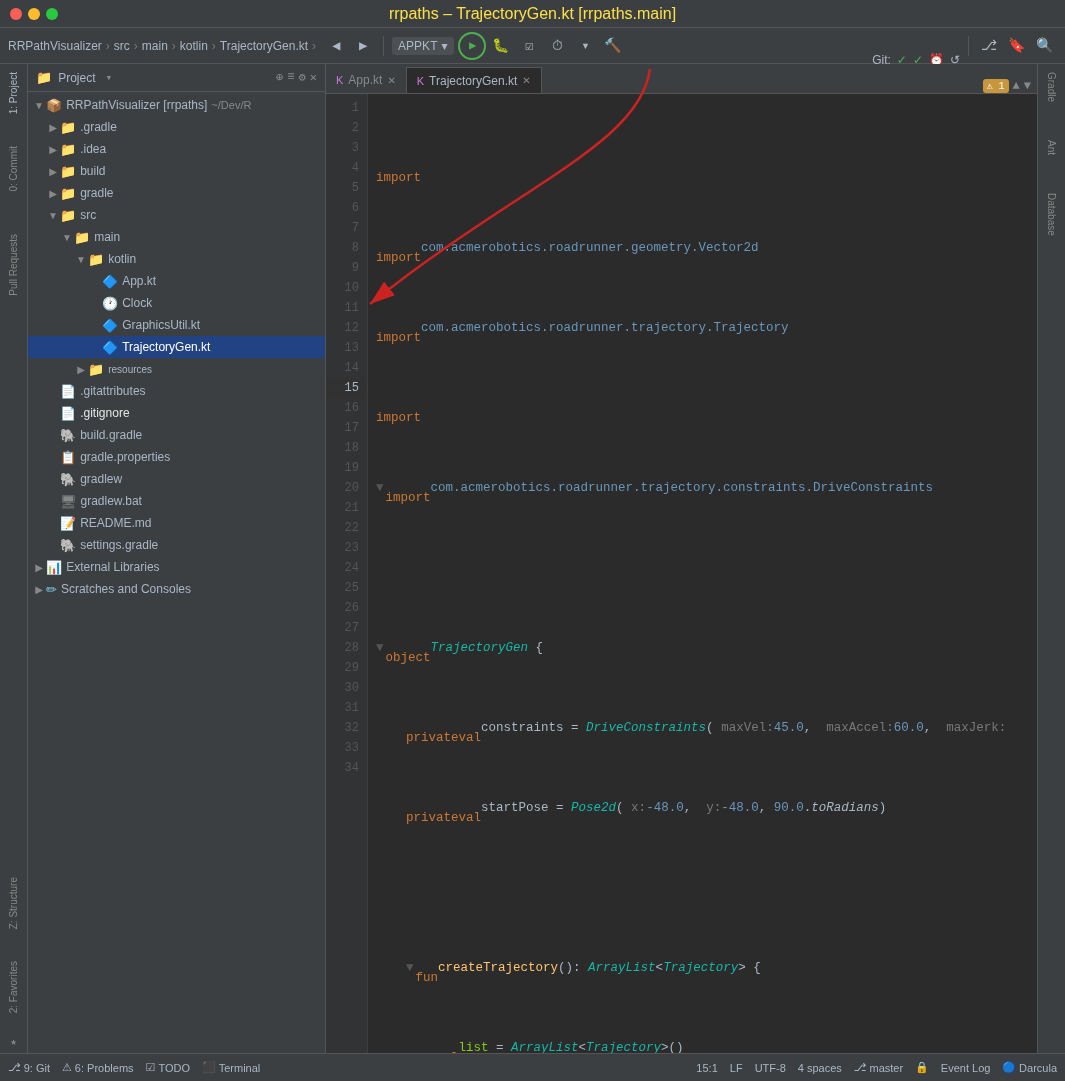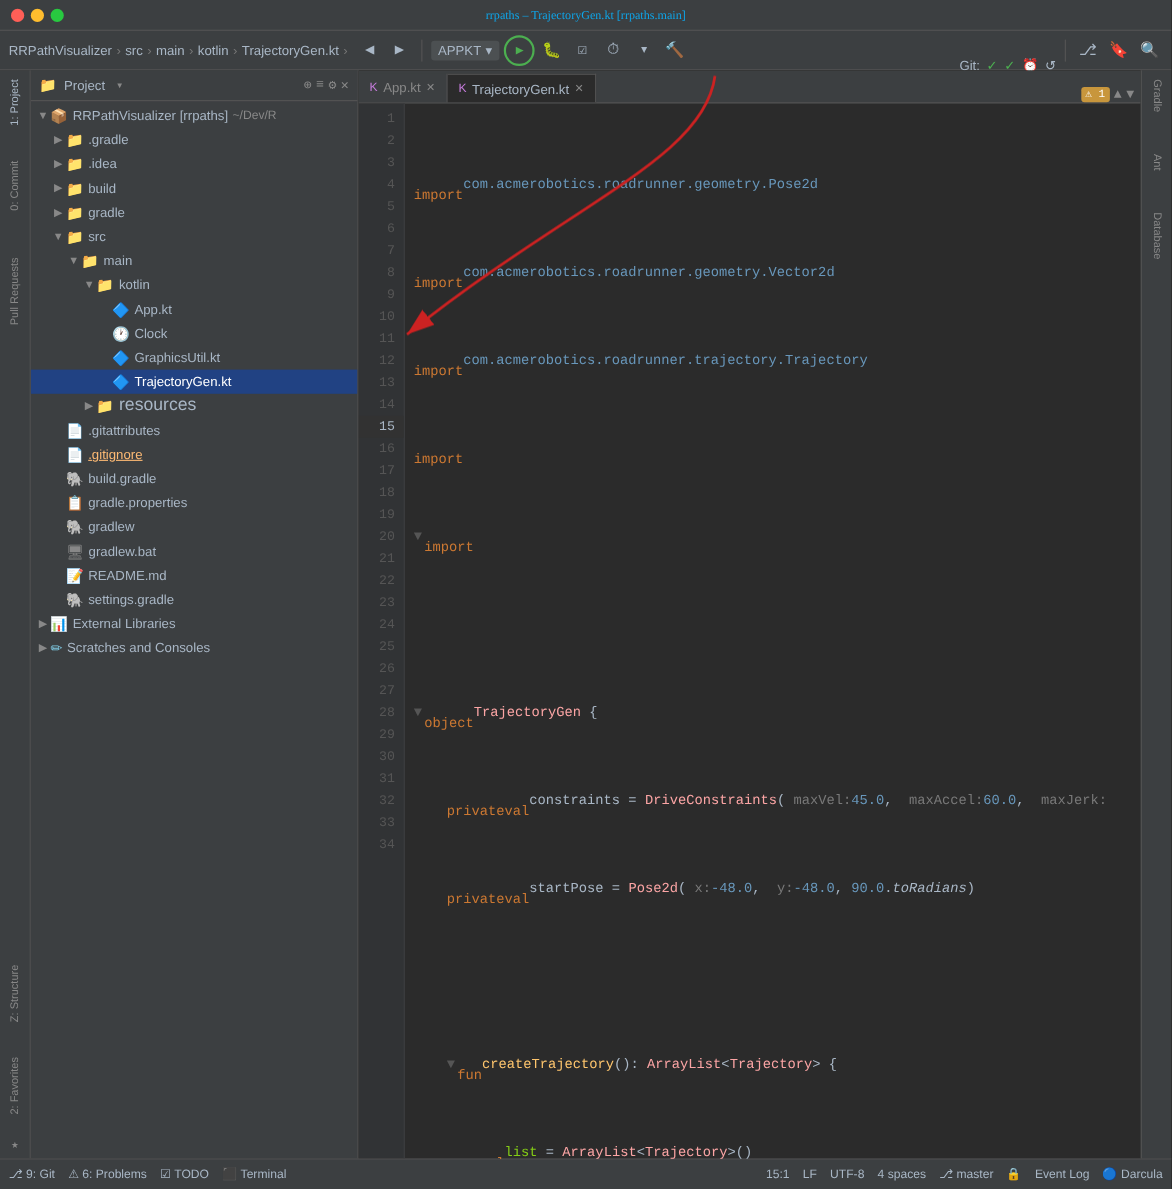--- a/index.html
+++ b/index.html
@@ -33,23 +33,23 @@
     .win-btn {
       width: 12px;
       height: 12px;
       border-radius: 50%;
       display: inline-block;
     }
     .win-btn.close { background: #ff5f57; }
     .win-btn.min { background: #ffbd2e; }
     .win-btn.max { background: #28c940; }
     #title-text {
-      color: #0ea5e9;
-      font-size: 11px;
-      font-family: Liberation Serif, serif;
+      color: #fde047;
+      font-size: 16px;
+      font-family: Liberation Sans, sans-serif;
     }
 
     
     #toolbar {
       height: 36px;
       background: #3c3f41;
       display: flex;
       align-items: center;
       padding: 0 8px;
       border-bottom: 1px solid #555;
@@ -289,21 +289,21 @@
       height: 20px;
       display: flex;
       align-items: center;
       position: relative;
     }
 
     
     .kw { color: #cc7832; margin-top: 20px; }
     .fn { color: #ffc66d; }
     .num { color: #6897bb; }
-    .cls { color: #fca5a5; }
+    .cls { color: #14b8a6; font-style: italic; }
     .import-pkg { color: #6897bb; }
     .hint { color: #787878; }
 
     
     #statusbar {
       height: 28px;
       background: #3c3f41;
       border-top: 1px solid #555;
       display: flex;
       align-items: center;
@@ -487,33 +487,33 @@
 
       <div class="tree-item selected" style="padding-left:60px;">
         <span class="tree-arrow" style="opacity:0;">▶</span>
         <span class="tree-icon kt-icon">🔷</span>
         <span style="color:#fff;font-family:-apple-system,sans-serif;font-size:12px;">TrajectoryGen.kt</span>
       </div>
 
       <div class="tree-item" style="padding-left:46px;">
         <span class="tree-arrow">▶</span>
         <span class="tree-icon folder-icon">📁</span>
-        <span style="color:#a9b7c6;font-family:-apple-system,sans-serif;font-size:16px;">resources</span>
+        <span style="color:#a9b7c6;font-family:-apple-system,sans-serif;font-size:10px;">resources</span>
       </div>
 
       <div class="tree-item" style="padding-left:18px;">
         <span class="tree-arrow" style="opacity:0;">▶</span>
         <span class="tree-icon" style="color:#888;">📄</span>
         <span style="color:#a9b7c6;font-family:-apple-system,sans-serif;font-size:12px;">.gitattributes</span>
       </div>
 
       <div class="tree-item" style="padding-left:18px;">
         <span class="tree-arrow" style="opacity:0;">▶</span>
         <span class="tree-icon" style="color:#888;">📄</span>
-        <span style="color:#fdba74;font-family:-apple-system,sans-serif;font-size:12px;text-decoration:underline;">.gitignore</span>
+        <span style="color:#e5e5e5;font-family:-apple-system,sans-serif;font-size:12px;">.gitignore</span>
       </div>
 
       <div class="tree-item" style="padding-left:18px;">
         <span class="tree-arrow" style="opacity:0;">▶</span>
         <span class="tree-icon" style="color:#83c66d;">🐘</span>
         <span style="color:#a9b7c6;font-family:-apple-system,sans-serif;font-size:12px;">build.gradle</span>
       </div>
 
       <div class="tree-item" style="padding-left:18px;">
         <span class="tree-arrow" style="opacity:0;">▶</span>
@@ -612,29 +612,29 @@
         <div class="line-num">28</div>
         <div class="line-num">29</div>
         <div class="line-num">30</div>
         <div class="line-num">31</div>
         <div class="line-num">32</div>
         <div class="line-num">33</div>
         <div class="line-num">34</div>
       </div>
       <div id="code-content">
         
-        <div class="code-line"><span class="kw">import</span> <span class="import-pkg">com.acmerobotics.roadrunner.geometry.Pose2d</span></div>
+        <div class="code-line"><span class="kw">import</span> </div>
         
         <div class="code-line"><span class="kw">import</span> <span class="import-pkg">com.acmerobotics.roadrunner.geometry.Vector2d</span></div>
         
         <div class="code-line"><span class="kw">import</span> <span class="import-pkg">com.acmerobotics.roadrunner.trajectory.Trajectory</span></div>
         
         <div class="code-line"><span class="kw">import</span> </div>
         
-        <div class="code-line"><span style="color:#555;margin-right:2px;">▼</span><span class="kw">import</span> </div>
+        <div class="code-line"><span style="color:#555;margin-right:2px;">▼</span><span class="kw">import</span> <span class="import-pkg">com.acmerobotics.roadrunner.trajectory.constraints.DriveConstraints</span></div>
         
         <div class="code-line">&nbsp;</div>
         
         <div class="code-line"><span style="color:#555;margin-right:2px;">▼</span><span class="kw">object</span> <span class="cls">TrajectoryGen</span> {</div>
         
         <div class="code-line">&nbsp;&nbsp;&nbsp;&nbsp;<span class="kw">private</span> <span class="kw">val</span> <span style="color:#a9b7c6;">constraints</span> = <span class="cls">DriveConstraints</span>( <span class="hint">maxVel:</span> <span class="num">45.0</span>,&nbsp; <span class="hint">maxAccel:</span> <span class="num">60.0</span>,&nbsp; <span class="hint">maxJerk:</span></div>
         
         <div class="code-line">&nbsp;&nbsp;&nbsp;&nbsp;<span class="kw">private</span> <span class="kw">val</span> <span style="color:#a9b7c6;">startPose</span> = <span class="cls">Pose2d</span>( <span class="hint">x:</span> <span class="num">-48.0</span>,&nbsp; <span class="hint">y:</span> <span class="num">-48.0</span>, <span class="num">90.0</span>.<span style="color:#a9b7c6;font-style:italic;">toRadians</span>)</div>
         
         <div class="code-line">&nbsp;</div>

